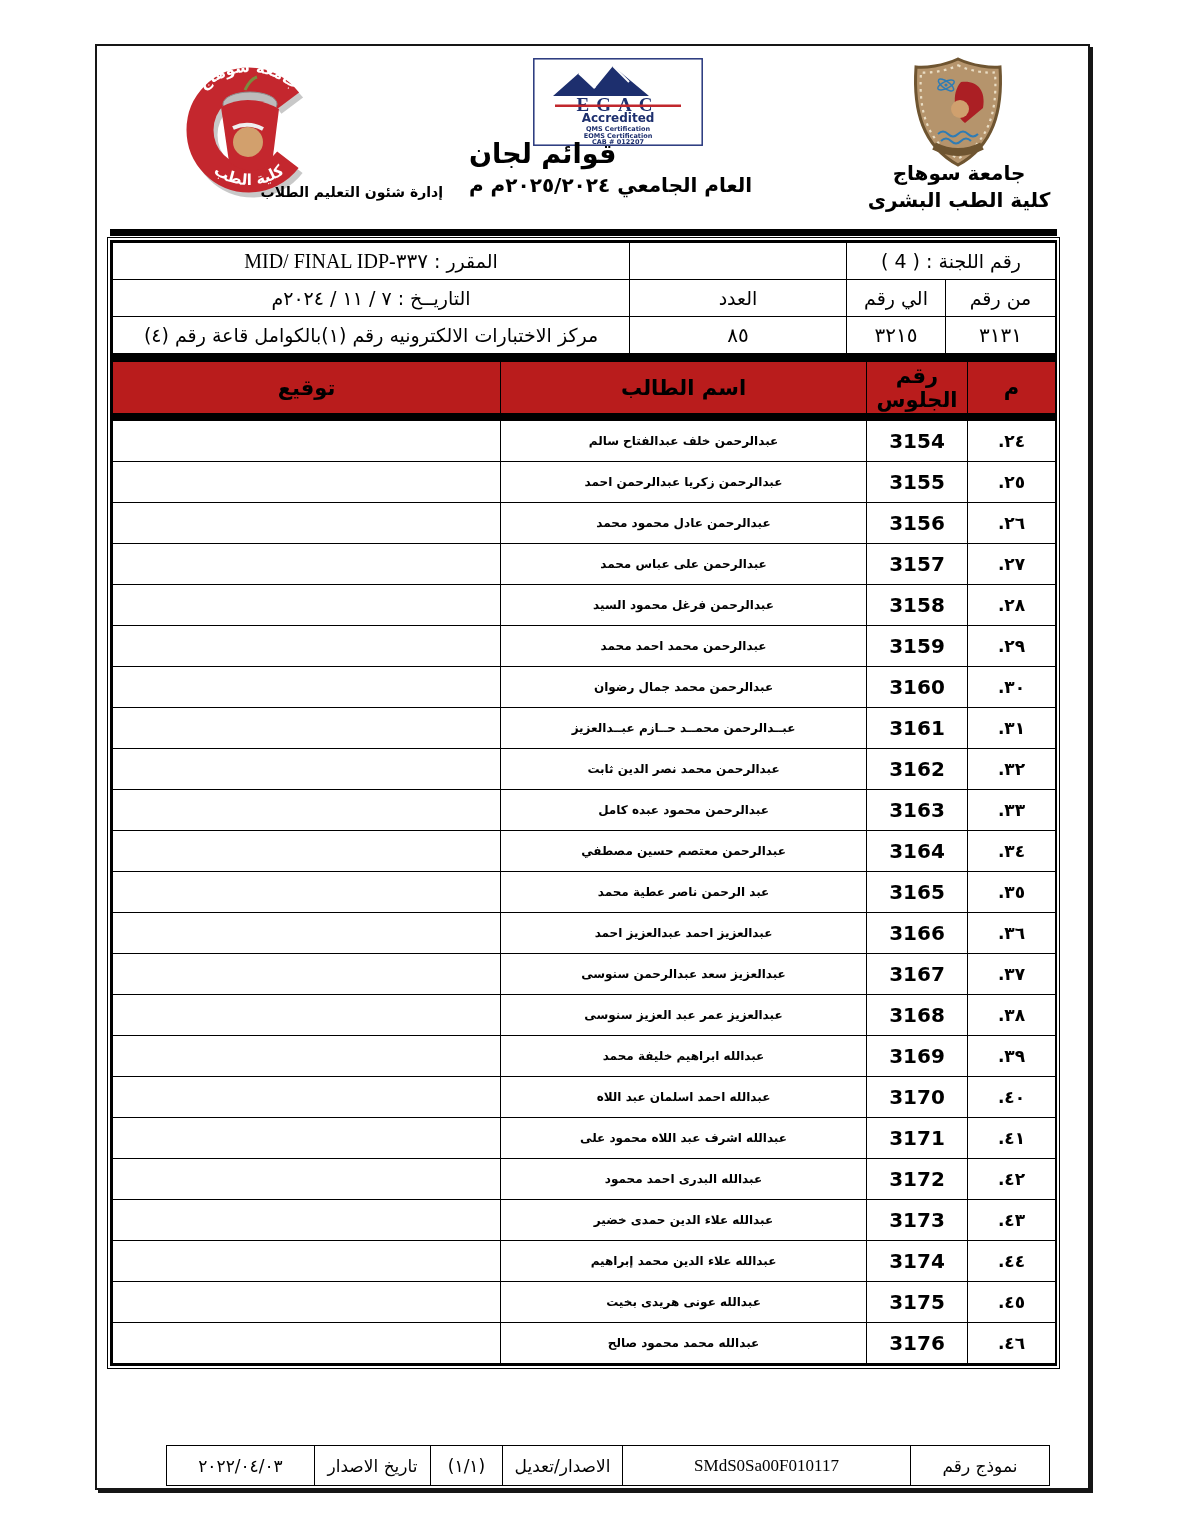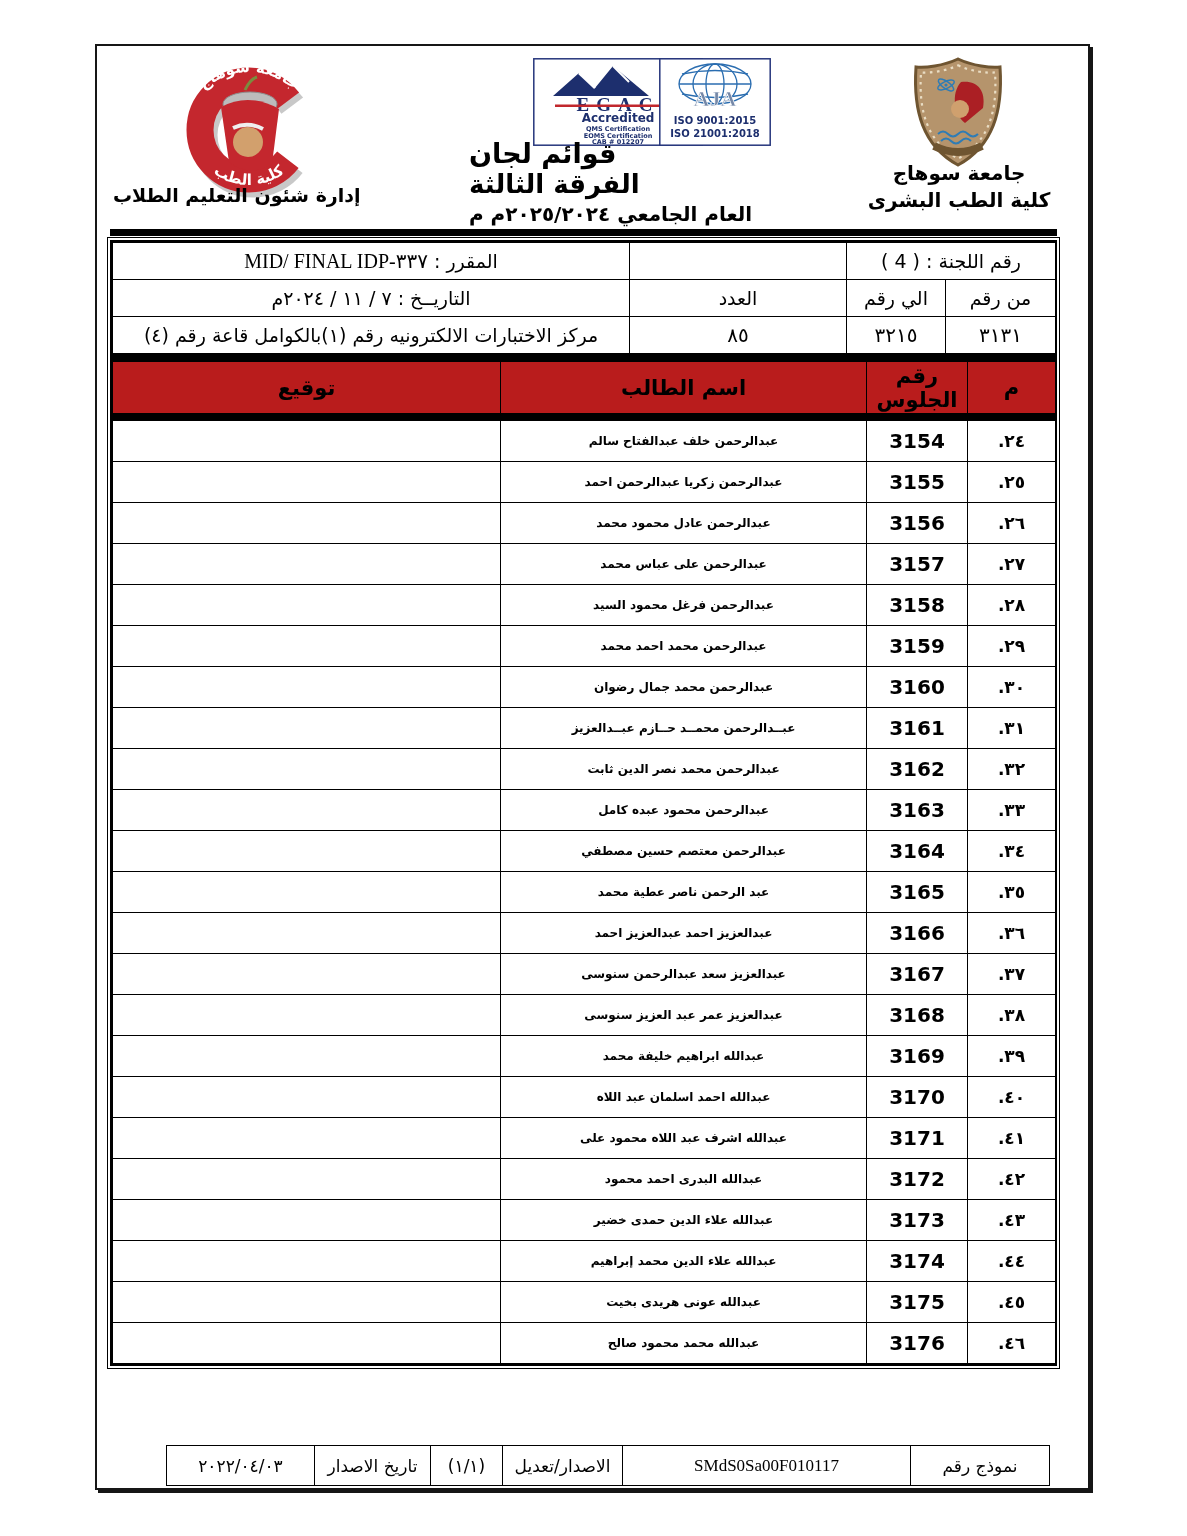--- a/index.html
+++ b/index.html
@@ -7,22 +7,22 @@
     position:relative; width:1187px; height:1536px; background:#ffffff;
     font-family:"DejaVu Sans", sans-serif; color:#000; overflow:hidden;
   }
   .frame {
     position:absolute; left:95px; top:44px; width:995px; height:1446px;
     border:2px solid #161616; box-shadow:3px 3px 0 #161616; box-sizing:border-box;
     background:#fff;
   }
   
   .logo-left   { position:absolute; left:52px;  top:4px;  }
-  .dept-label  { position:absolute; left:16px;  top:138px; width:330px; text-align:left;
-                 font-weight:bold; font-size:19px; }
+  .dept-label  { position:absolute; left:16px;  top:138px; width:330px; text-align:right;
+                 font-weight:bold; font-size:14px; }
   .logo-egac   { position:absolute; left:388px; top:12px;padding-left:48px; }
   .logo-aja    { position:absolute; left:562px; top:12px; }
   .title-block { position:absolute; left:372px; top:92px; width:310px; text-align:left;
                  font-weight:bold; direction:rtl; }
   .title-1 { font-size:27px; line-height:32px; }
   .title-2 { font-size:26px; line-height:29px; }
   .title-3 { font-size:20px; line-height:30px; white-space:nowrap; }
   .logo-shield { position:absolute; left:806px; top:10px; }
   .right-text  { position:absolute; left:752px; top:114px; width:220px; text-align:center;
                  font-weight:bold; font-size:20px; line-height:27px; direction:rtl; }
@@ -93,40 +93,23 @@
         <path d="M80,8 L96,24" stroke="#ffffff" stroke-width="2"></path>
         <text x="85" y="53" text-anchor="middle" font-size="19" font-weight="bold" letter-spacing="7" fill="#1d2f6e" font-family="Liberation Serif, serif">EGAC</text>
         <rect x="22" y="46.5" width="126" height="2.5" fill="#c1272d"></rect>
         <text x="85" y="64" text-anchor="middle" font-size="12" font-weight="bold" fill="#1d2f6e">Accredited</text>
         <text x="85" y="72.5" text-anchor="middle" font-size="6.5" font-weight="bold" fill="#1d2f6e">QMS Certification</text>
         <text x="85" y="79.5" text-anchor="middle" font-size="6.5" font-weight="bold" fill="#1d2f6e">EOMS Certification</text>
         <text x="85" y="86" text-anchor="middle" font-size="6.5" font-weight="bold" fill="#1d2f6e">CAB # 012207</text>
       </svg>
     </div>
 
-    <div class="logo-aja">
-      <svg width="112" height="88" viewBox="0 0 112 88">
-        <rect x="0.8" y="0.8" width="110.4" height="86.4" fill="#ffffff" stroke="#26367c" stroke-width="1.5"></rect>
-        <g stroke="#2a6db0" fill="none" stroke-width="1.3">
-          <ellipse cx="56" cy="26" rx="36" ry="20"></ellipse>
-          <ellipse cx="56" cy="26" rx="22" ry="20"></ellipse>
-          <ellipse cx="56" cy="26" rx="9" ry="20"></ellipse>
-          <path d="M20,26 L92,26"></path>
-          <path d="M23,16 Q56,9 89,16"></path>
-          <path d="M23,36 Q56,43 89,36"></path>
-        </g>
-        <text x="56" y="48" text-anchor="middle" font-size="22" font-weight="bold" fill="#7588a8" stroke="#ffffff" stroke-width="0.6" font-family="Liberation Serif, serif">AJA</text>
-        <text x="56" y="66" text-anchor="middle" font-size="10" font-weight="bold" fill="#1d2f6e">ISO 9001:2015</text>
-        <text x="56" y="79" text-anchor="middle" font-size="10" font-weight="bold" fill="#1d2f6e">ISO 21001:2018</text>
-      </svg>
-    </div>
 
     <div class="title-block">
       <div class="title-1">قوائم لجان</div>
-      <div class="title-2">الفرقة الثالثة</div>
       <div class="title-3">العام الجامعي ٢٠٢٥/٢٠٢٤م م</div>
     </div>
 
     <div class="logo-shield">
       <svg width="110" height="112" viewBox="0 0 110 112">
         <path d="M55,3 C70,10 88,12 97,11 C100,55 90,90 55,109 C20,90 10,55 13,11 C22,12 40,10 55,3 Z" fill="#b5946c" stroke="#6f5531" stroke-width="3"></path>
         <path d="M55,3 C70,10 88,12 97,11 C100,55 90,90 55,109 C20,90 10,55 13,11 C22,12 40,10 55,3 Z" fill="none" stroke="#e9ddc4" stroke-width="2.5" stroke-dasharray="3 5" transform="translate(55,56) scale(0.88) translate(-55,-56)"></path>
         <g stroke="#2f7cb5" fill="none" stroke-width="1.5">
           <ellipse cx="43" cy="29" rx="9" ry="3.5" transform="rotate(-25 43 29)"></ellipse>
           <ellipse cx="43" cy="29" rx="9" ry="3.5" transform="rotate(35 43 29)"></ellipse>

